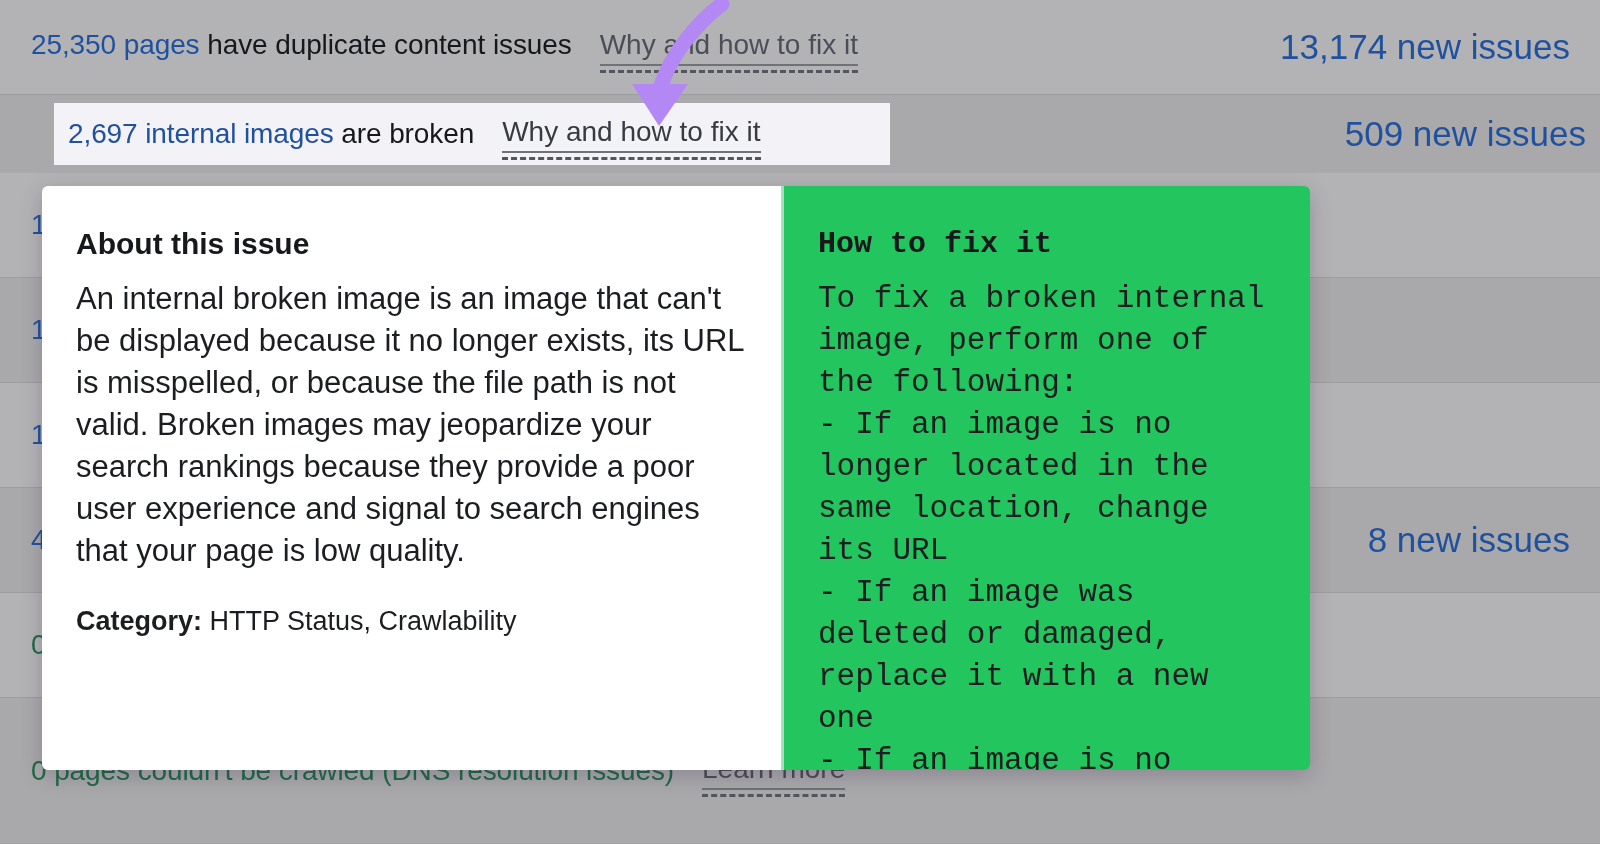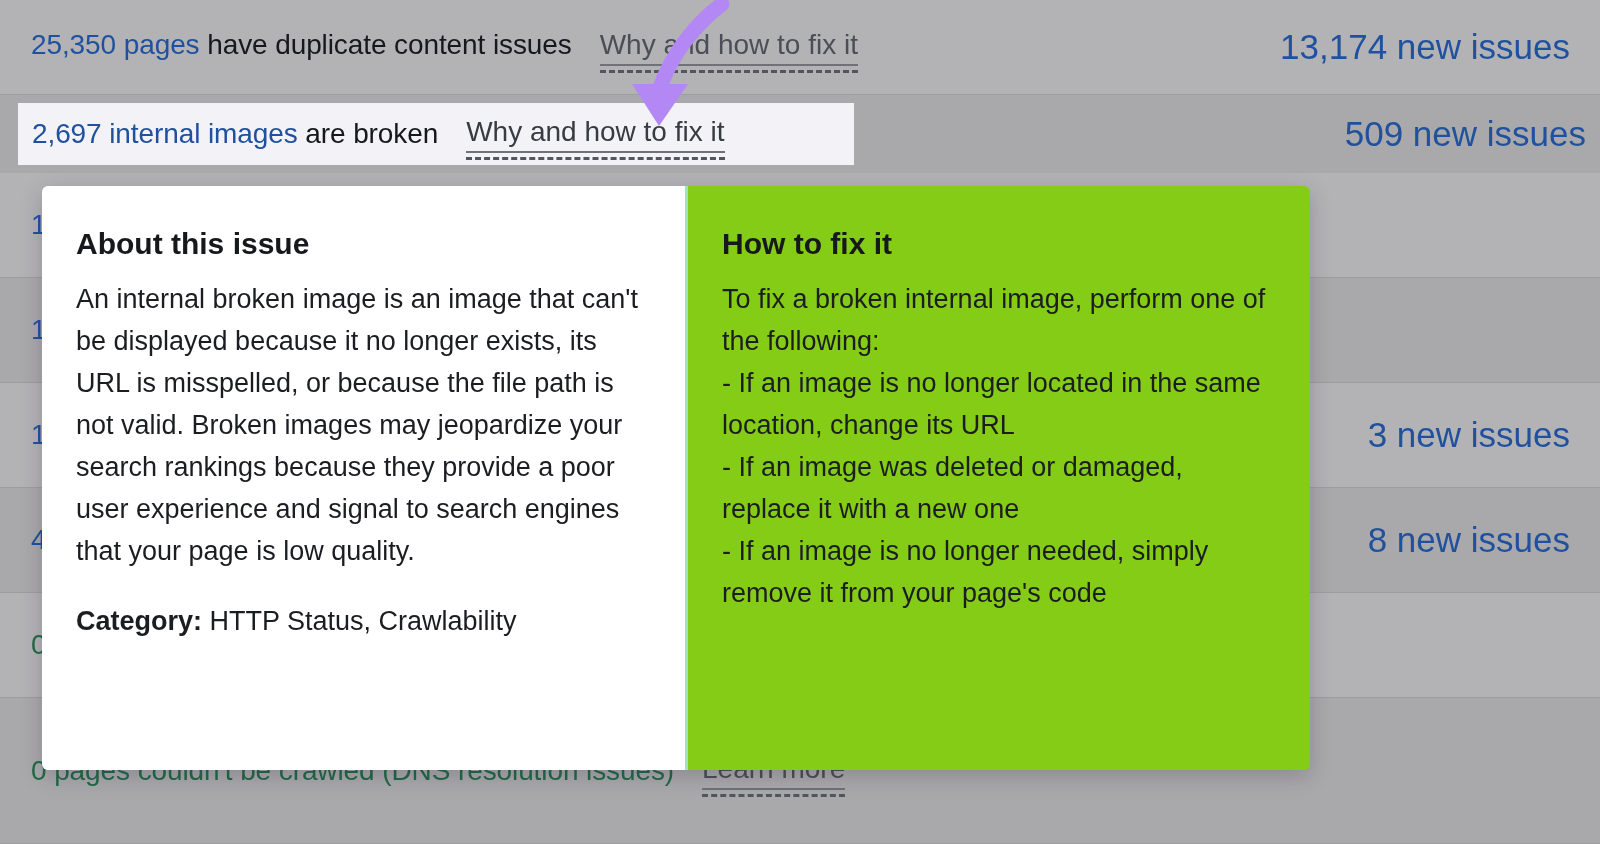--- a/index.html
+++ b/index.html
@@ -74,20 +74,21 @@
     color: #20519e;
     white-space: nowrap;
     cursor: pointer;
   }
 
   
   .issue-row.highlighted {
     background: transparent;
     border-bottom-color: transparent;
     padding: 0;
+    margin-left: 36px;
   }
   .highlight-box {
     position: absolute;
     left: 18px;
     top: 8px;
     width: 836px;
     height: 62px;
     background: #f2f2f7;
     box-sizing: border-box;
     display: flex;
@@ -125,37 +126,38 @@
     border-radius: 6px;
     overflow: hidden;
     box-shadow: 0 6px 22px rgba(40,20,60,0.22);
     z-index: 20;
   }
   .popup-pane {
     box-sizing: border-box;
     padding: 40px 34px 0 34px;
   }
   .popup-pane.about {
-    width: 646px;
+    width: 742px;
     background: #ffffff;
     border-right: 3px solid #9fe3bd;
   }
   .popup-pane.fix {
     flex: 1;
-    background: #84cc16;
+    background: #22c55e;
+    font-family: Liberation Mono, monospace;
   }
   .popup-title {
     font-size: 30px;
     font-weight: bold;
     color: #16181c;
     margin: 0 0 16px 0;
     line-height: 36px;
   }
   .popup-body {
-    font-size: 27px;
+    font-size: 31px;
     line-height: 42px;
     color: #1b1d21;
     margin: 0;
     white-space: pre-line;
   }
   .popup-category {
     font-size: 27px;
     line-height: 42px;
     color: #1b1d21;
     margin: 28px 0 0 0;
@@ -187,21 +189,20 @@
     </div>
     <div class="issue-row tone-dark" style="height: 105px;">
       <div style="display: flex; align-items: center; width: 100%;">
         <div class="row-text"><span class="row-count">1</span><span></span></div>
       </div>
     </div>
     <div class="issue-row tone-light" style="height: 105px;">
       <div style="display: flex; align-items: center; width: 100%;">
         <div class="row-text"><span class="row-count">1</span><span></span></div>
       </div>
-      <div class="row-new">3 new issues</div>
     </div>
     <div class="issue-row tone-dark" style="height: 105px;">
       <div style="display: flex; align-items: center; width: 100%;">
         <div class="row-text"><span class="row-count">4</span><span></span></div>
       </div>
       <div class="row-new">8 new issues</div>
     </div>
     <div class="issue-row tone-light" style="height: 105px;">
       <div style="display: flex; align-items: center; width: 100%;">
         <div class="row-text green-row"><span class="row-count">0</span><span></span></div>

